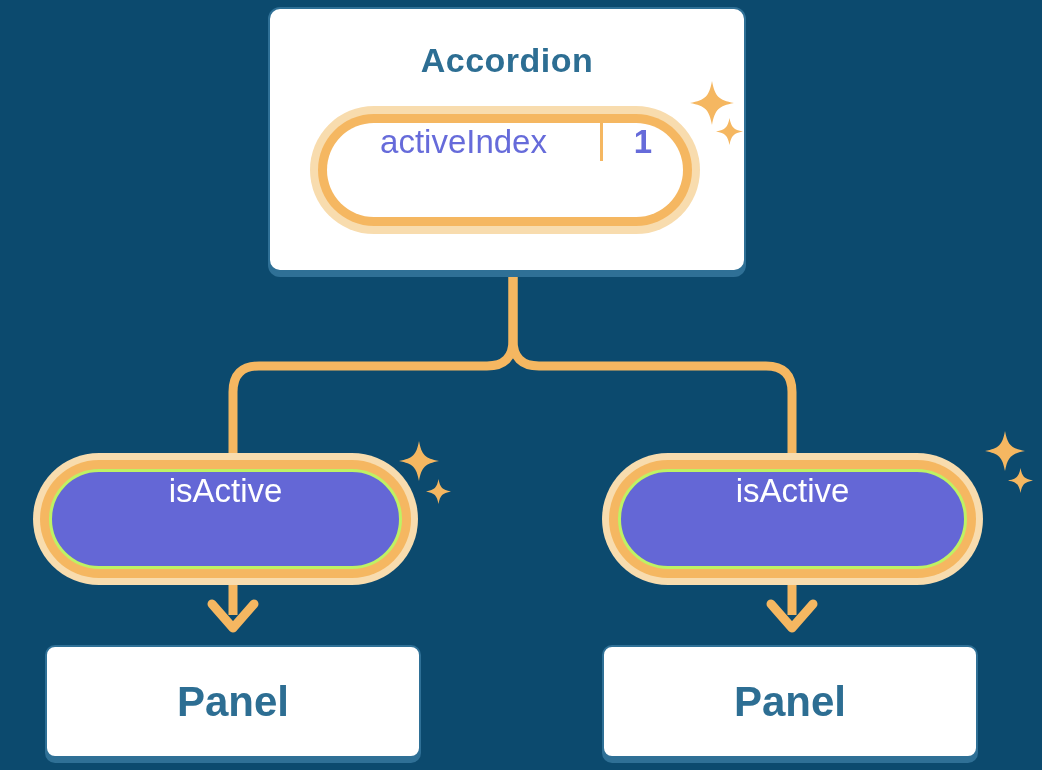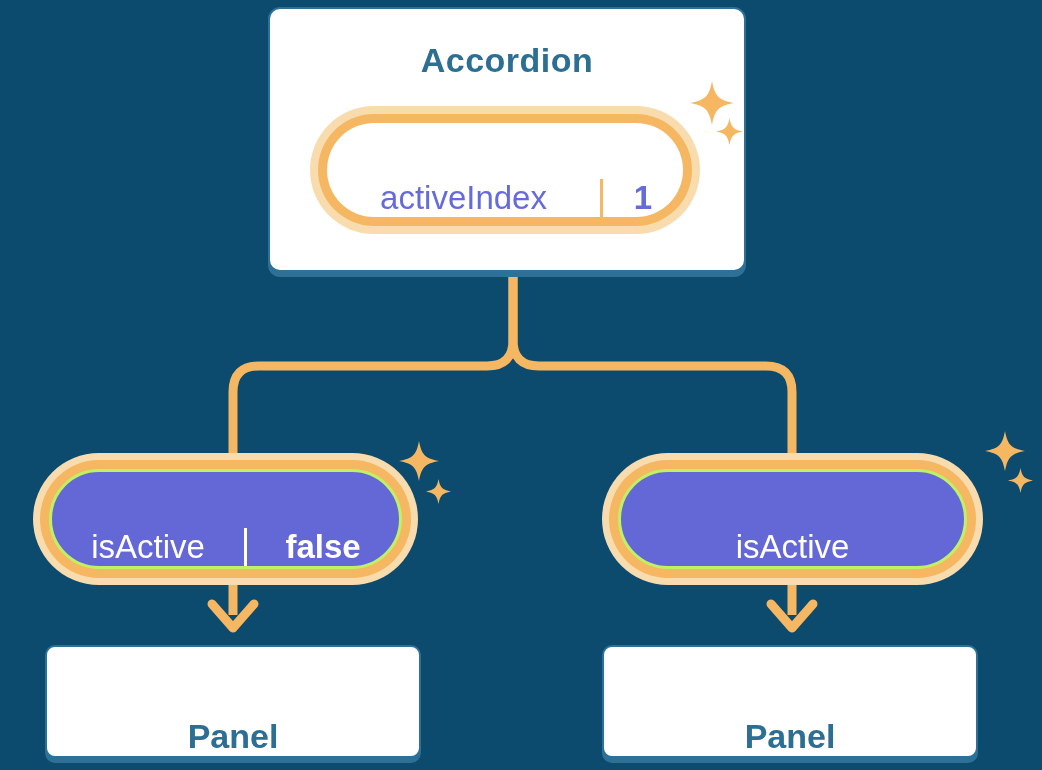--- a/index.html
+++ b/index.html
@@ -28,21 +28,21 @@
     left: 0; top: 32px; width: 100%;
     text-align: center;
     font-size: 34px;
     font-weight: 600;
     color: #2D6E93;
     letter-spacing: 0.5px;
   }
   .pill {
     position: absolute;
     display: flex;
-    align-items: flex-end;
+    align-items: flex-start;
     box-sizing: border-box;
   }
   .pill .pill-name {
     flex: 1;
     display: flex;
     align-items: center;
     justify-content: center;
   }
   .pill .pill-value {
     display: flex;
@@ -73,23 +73,23 @@
   }
   .pill.prop-pill .pill-value {
     border-left: 3px solid #ffffff;
   }
   .pill.prop-left  { left: 49px;  top: 469px; width: 353px; height: 100px; }
   .pill.prop-left .pill-value  { width: 152px; }
   .pill.prop-right { left: 618px; top: 469px; width: 349px; height: 100px; }
   .pill.prop-right .pill-value { width: 134px; }
   .card.panel {
     display: flex;
-    align-items: flex-end;
+    align-items: center;
     justify-content: center;
-    font-size: 34px;
+    font-size: 42px;
     font-weight: 600;
     color: #2D6E93;
     border-radius: 10px;
   }
   .card.panel-left  { left: 45px;  top: 645px; width: 376px; height: 113px; }
   .card.panel-right { left: 602px; top: 645px; width: 376px; height: 113px; }
   svg.connectors {
     position: absolute;
     left: 0; top: 0;
     width: 1042px; height: 770px;
@@ -114,21 +114,20 @@
     <g fill="none" stroke="#F5B761" stroke-width="9">
       <path d="M233 615 L233 392 Q233 366 259 366 L487 366 Q513 366 513 340 L513 277"></path>
       <path d="M792 615 L792 392 Q792 366 766 366 L539 366 Q513 366 513 340 L513 277"></path>
       <path d="M212 604 L233 628 L254 604" stroke-linecap="round" stroke-linejoin="round"></path>
       <path d="M771 604 L792 628 L813 604" stroke-linecap="round" stroke-linejoin="round"></path>
     </g>
   </svg>
 
   <div class="pill prop-pill prop-left">
     <div class="pill-name">isActive</div>
-    <div class="pill-value">false</div>
   </div>
 
   <div class="pill prop-pill prop-right">
     <div class="pill-name">isActive</div>
   </div>
 
   <div class="card panel panel-left">
     <span>Panel</span>
   </div>
   <div class="card panel panel-right">

